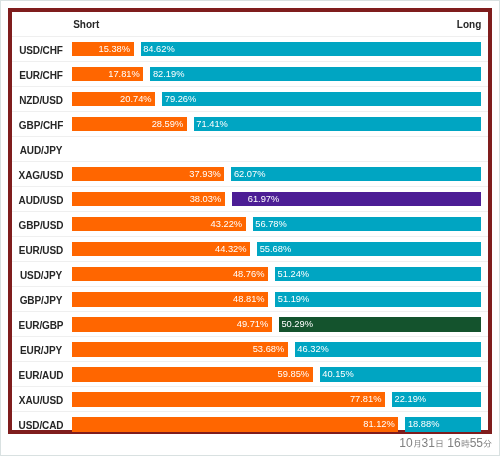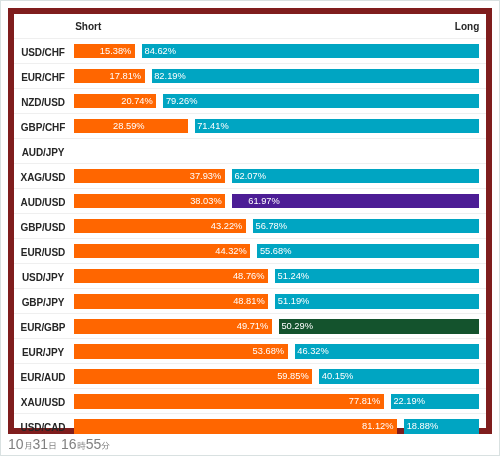--- a/index.html
+++ b/index.html
@@ -14,21 +14,21 @@
   #page{
     position:absolute;left:0;top:0;width:500px;height:458px;
     background:#ffffff;
   }
   #page::before{
     content:"";position:absolute;left:0;top:0;width:500px;height:456px;
     border:1px solid #d9e1e1;box-sizing:border-box;pointer-events:none;
   }
   #card{
     position:absolute;left:8px;top:8px;width:483.8px;height:425.5px;
-    border:6px solid #7f1d1d;
+    border:4px solid #7f1d1d;
     box-sizing:border-box;
     background:#ffffff;
   }
   #thead{
     position:absolute;left:0;top:0;right:0;height:24px;
     border-bottom:1px solid #efefef;
   }
   .hdr{
     position:absolute;top:0;height:24px;line-height:25px;
     font-size:10px;font-weight:bold;color:#262626;
@@ -54,21 +54,22 @@
   }
   .bar{
     position:absolute;top:0;height:14.4px;
     font-size:9.3px;color:#ffffff;line-height:14.2px;
     white-space:nowrap;overflow:hidden;
   }
   .bar-short{left:0;background:#ff6600;text-align:right;padding-right:3.5px;box-sizing:border-box;}
   .bar-long{right:0;background:#00a5c2;text-align:left;padding-left:2.6px;box-sizing:border-box;}
   #footer{
     position:absolute;left:8px;top:436px;width:484px;height:16px;
-    font-size:14px;color:#808080;
+    text-align:right;
+    font-size:12px;color:#808080;
   }
   #footer .ts{display:inline-block;white-space:nowrap;}
   #footer svg{vertical-align:-1.2px;}
 </style>
 </head>
 <body>
 
 <div id="page">
 
   <div id="card">
@@ -96,21 +97,21 @@
         <div class="row">
           <div class="pair">NZD/USD</div>
           <div class="track">
             <div class="bar bar-short" style="width: calc(20.74% - 1.4518px); background: rgb(255, 102, 0);">20.74%</div>
             <div class="bar bar-long" style="width: calc(79.26% - 5.5482px); background: rgb(0, 165, 194);">79.26%</div>
           </div>
         </div>
         <div class="row">
           <div class="pair">GBP/CHF</div>
           <div class="track">
-            <div class="bar bar-short" style="width: calc(28.59% - 2.0013px); background: rgb(255, 102, 0); text-align: center;">28.59%</div>
+            <div class="bar bar-short" style="width: calc(28.59% - 2.0013px); background: rgb(255, 102, 0);">28.59%</div>
             <div class="bar bar-long" style="width: calc(71.41% - 4.9987px); background: rgb(0, 165, 194);">71.41%</div>
           </div>
         </div>
         <div class="row">
           <div class="pair">AUD/JPY</div>
         </div>
         <div class="row">
           <div class="pair">XAG/USD</div>
           <div class="track">
             <div class="bar bar-short" style="width: calc(37.93% - 2.6551px); background: rgb(255, 102, 0);">37.93%</div>

